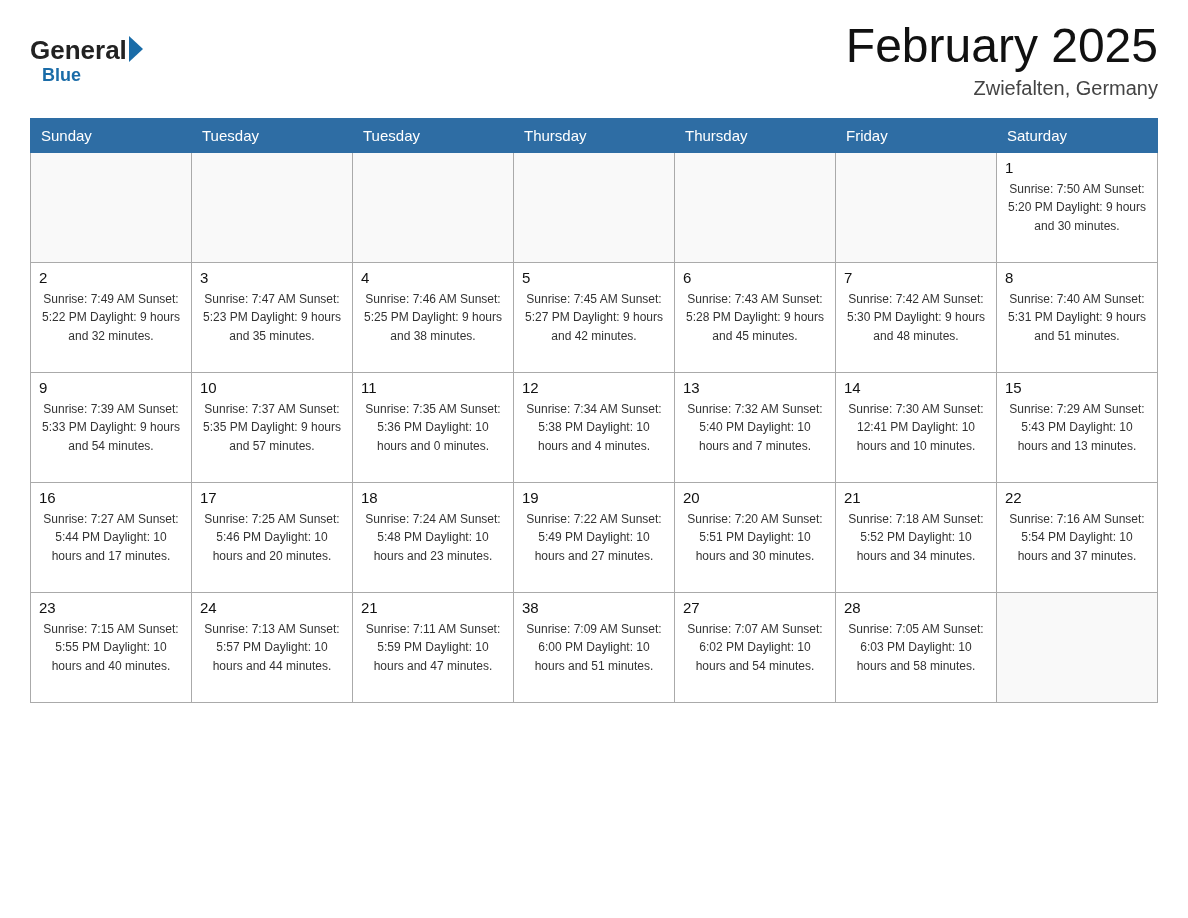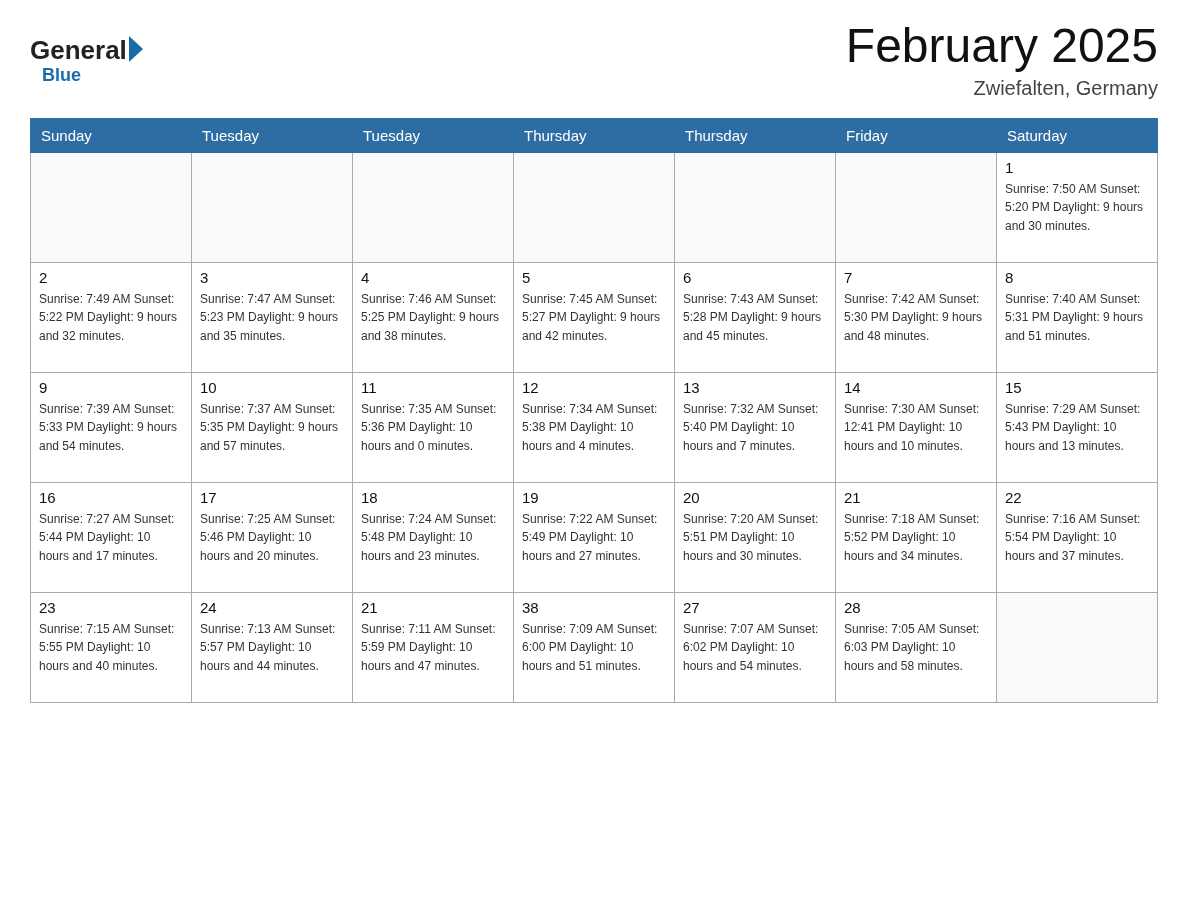--- a/index.html
+++ b/index.html
@@ -76,20 +76,21 @@
       font-size: 15px;
       font-weight: normal;
       color: #111;
       display: block;
       margin-bottom: 4px;
     }
     .day-info {
       font-size: 12px;
       color: #333;
       line-height: 1.55;
+      text-align: center;
     }
     .logo-wrapper {
       display: flex;
       flex-direction: column;
       align-items: flex-start;
     }
     .logo-top {
       display: flex;
       align-items: center;
     }

